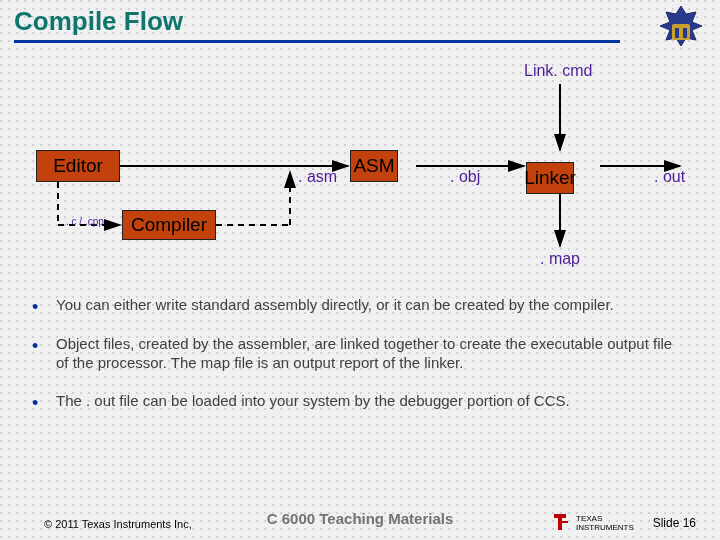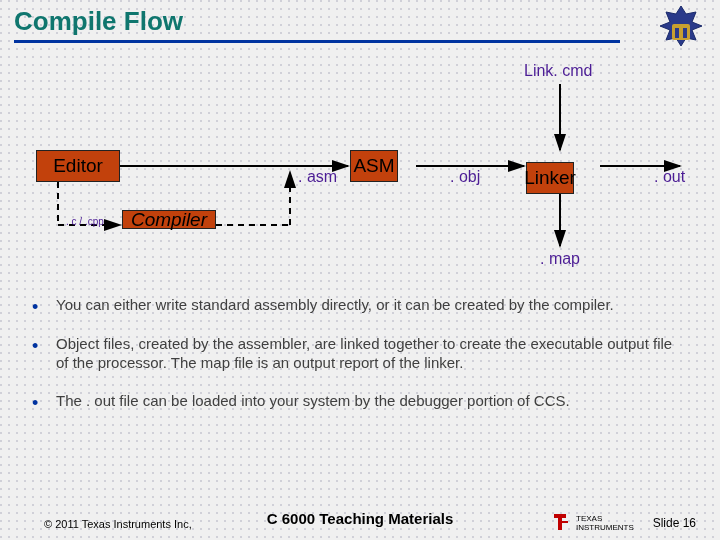--- a/index.html
+++ b/index.html
@@ -82,21 +82,21 @@
     font-size: 11px;
     font-family: Arial, sans-serif;
     margin-left: 32px;
   }
   .footer-center {
     position: absolute;
     left: 0; right: 0; bottom: 13px;
     text-align: center;
     font-size: 15px;
     font-weight: bold;
-    color: #000000;
+    color: #737373;
     font-family: Verdana, Arial, sans-serif;
   }
   .footer-slide {
     position: absolute;
     right: 24px; bottom: 10px;
     font-size: 12px;
     font-family: Arial, sans-serif;
   }
   .ti-logo {
     position: absolute;
@@ -137,21 +137,21 @@
     <line x1="58" y1="132" x2="58" y2="175" stroke="#000" stroke-width="2" stroke-dasharray="6,5"></line>
 
     <line x1="58" y1="175" x2="120" y2="175" stroke="#000" stroke-width="2" stroke-dasharray="6,5" marker-end="url(#ah)"></line>
 
     <line x1="216" y1="175" x2="290" y2="175" stroke="#000" stroke-width="2" stroke-dasharray="6,5"></line>
 
     <line x1="290" y1="175" x2="290" y2="122" stroke="#000" stroke-width="2" stroke-dasharray="6,5" marker-end="url(#ah)"></line>
   </svg>
 
   <div class="box" style="left:36px; top:100px; width:84px; height:32px;">Editor</div>
-  <div class="box" style="left:122px; top:160px; width:94px; height:19px;font-style:italic;">Compiler</div>
+  <div class="box" style="left:122px; top:160px; width:94px; height:30px;">Compiler</div>
   <div class="box" style="left:350px; top:100px; width:48px; height:32px;">ASM</div>
   <div class="box" style="left:526px; top:112px; width:48px; height:32px;">Linker</div>
 
   <div class="lbl" style="left:524px; top:12px;">Link. cmd</div>
   <div class="lbl" style="left:66px; top:166px; font-size:10px;">. c / .cpp</div>
   <div class="lbl" style="left:298px; top:118px;">. asm</div>
   <div class="lbl" style="left:450px; top:118px;">. obj</div>
   <div class="lbl" style="left:654px; top:118px;">. out</div>
   <div class="lbl" style="left:540px; top:200px;">. map</div>
 </div>

